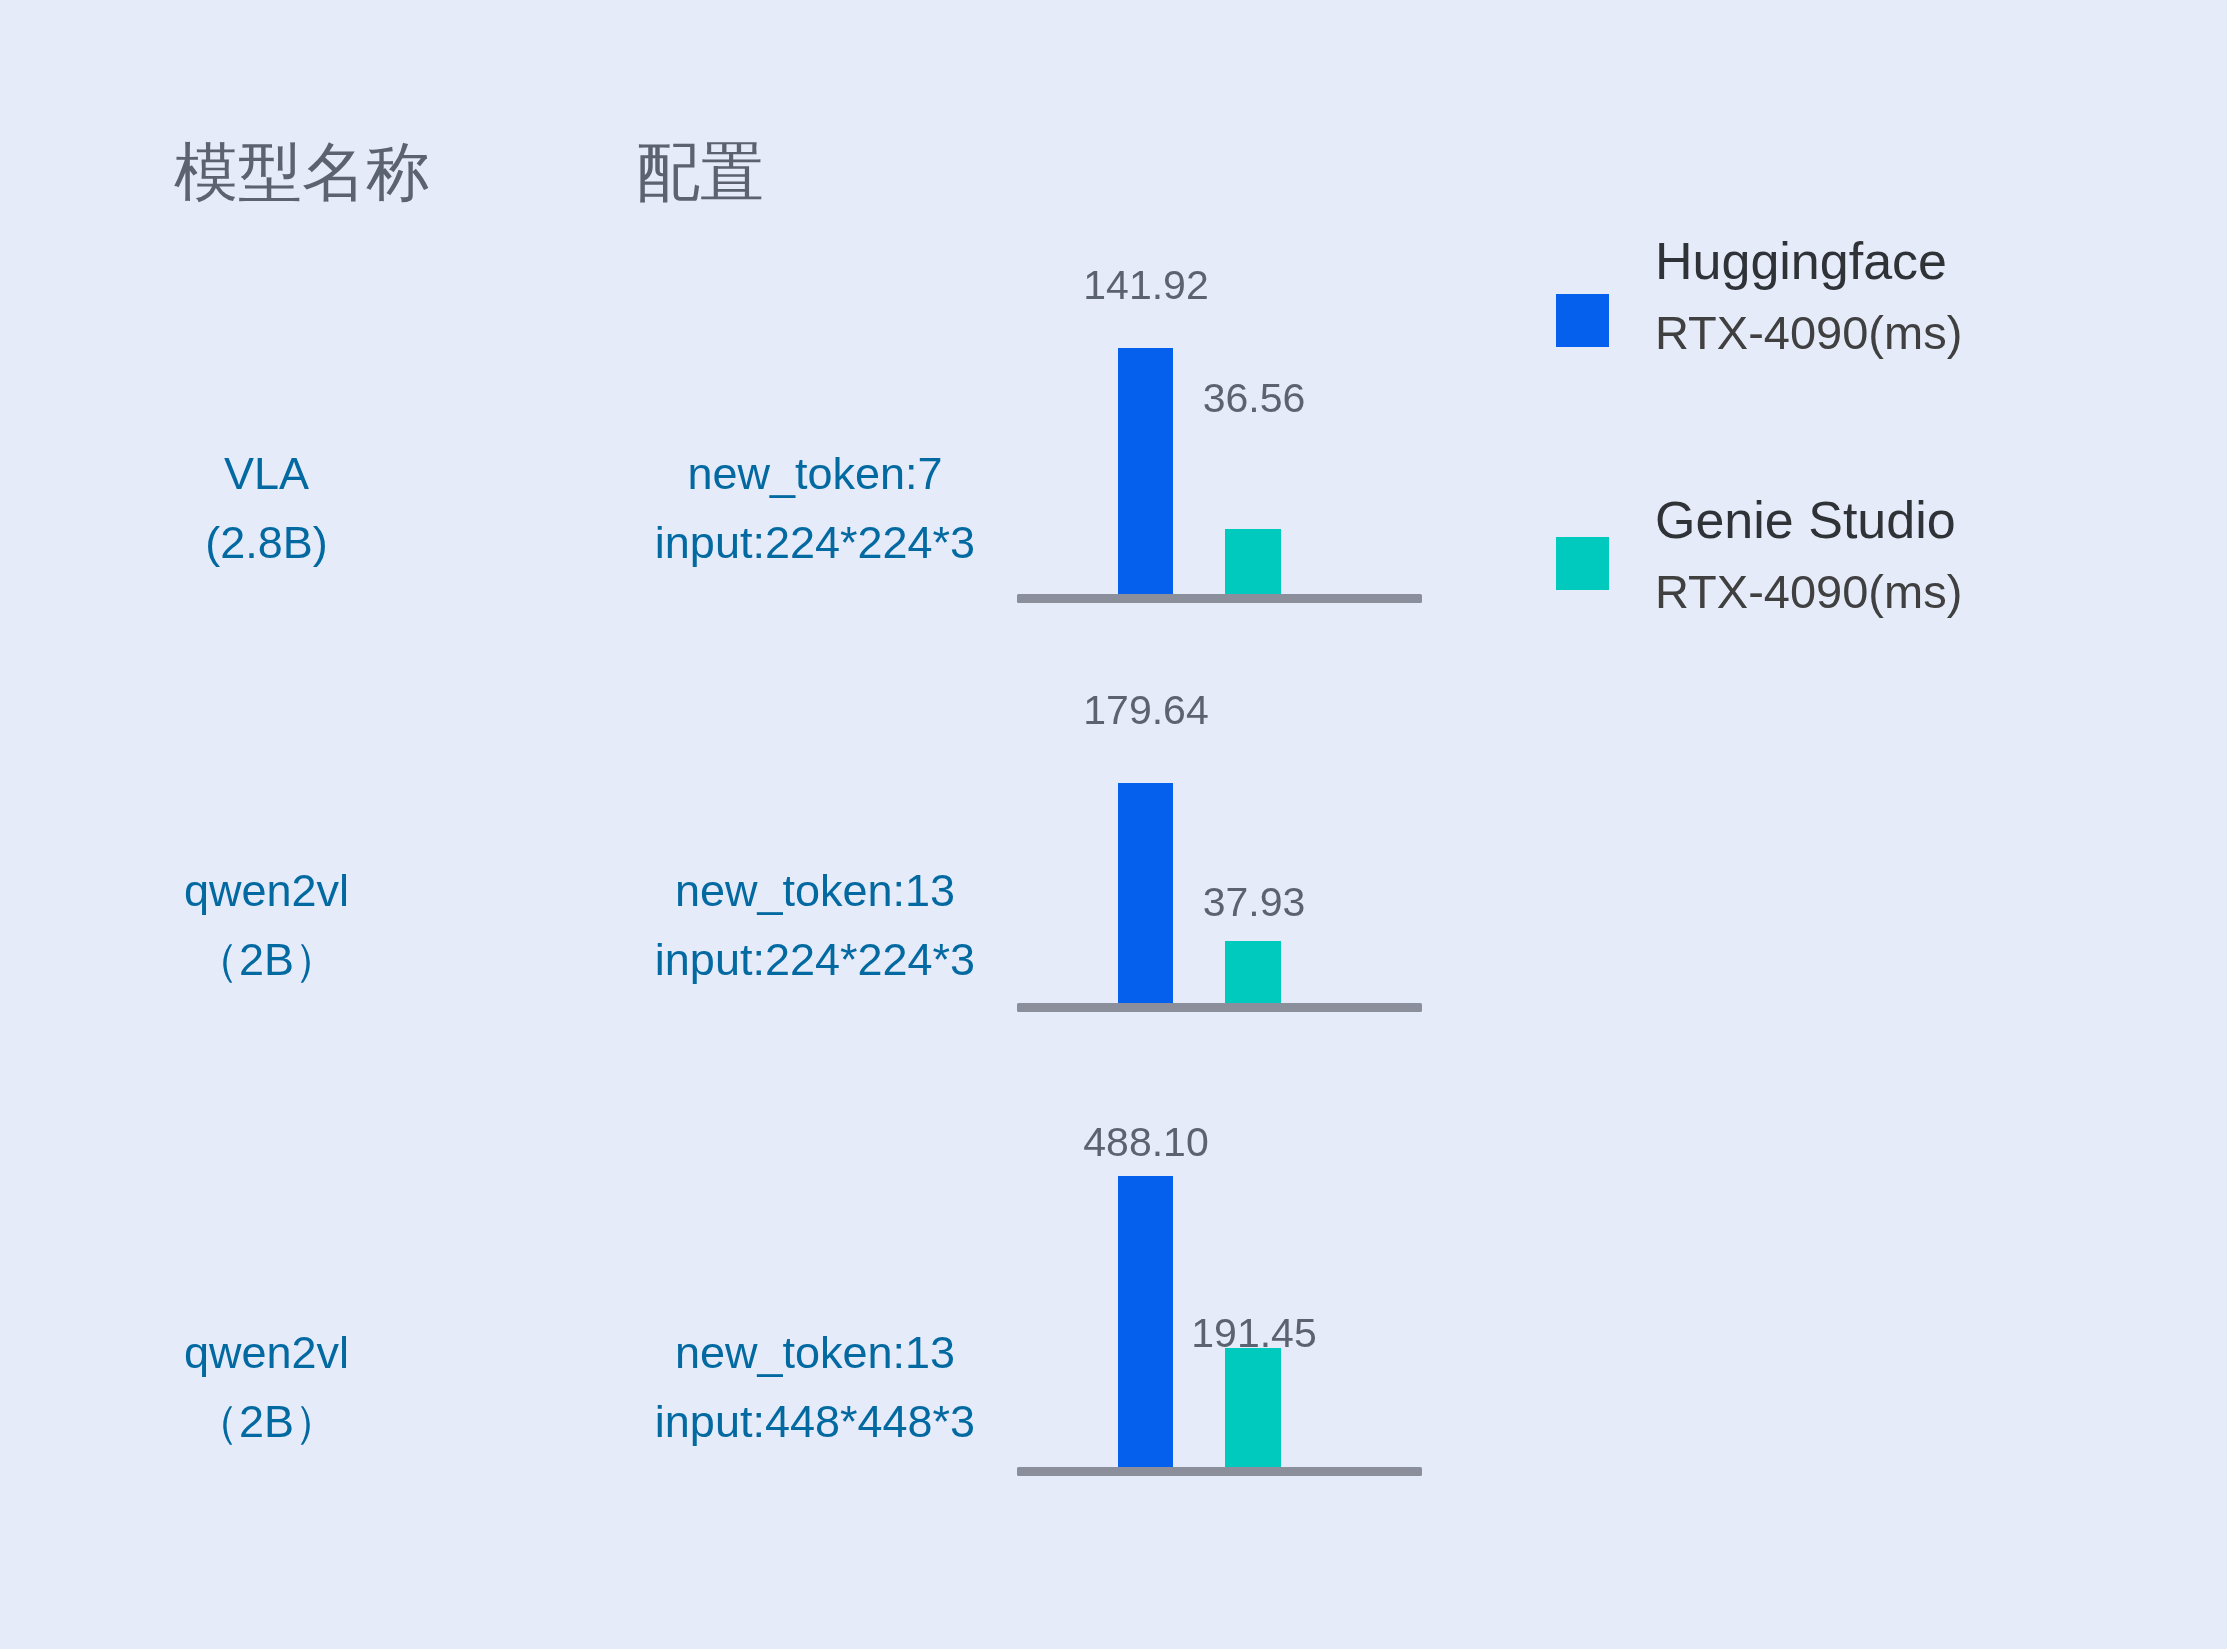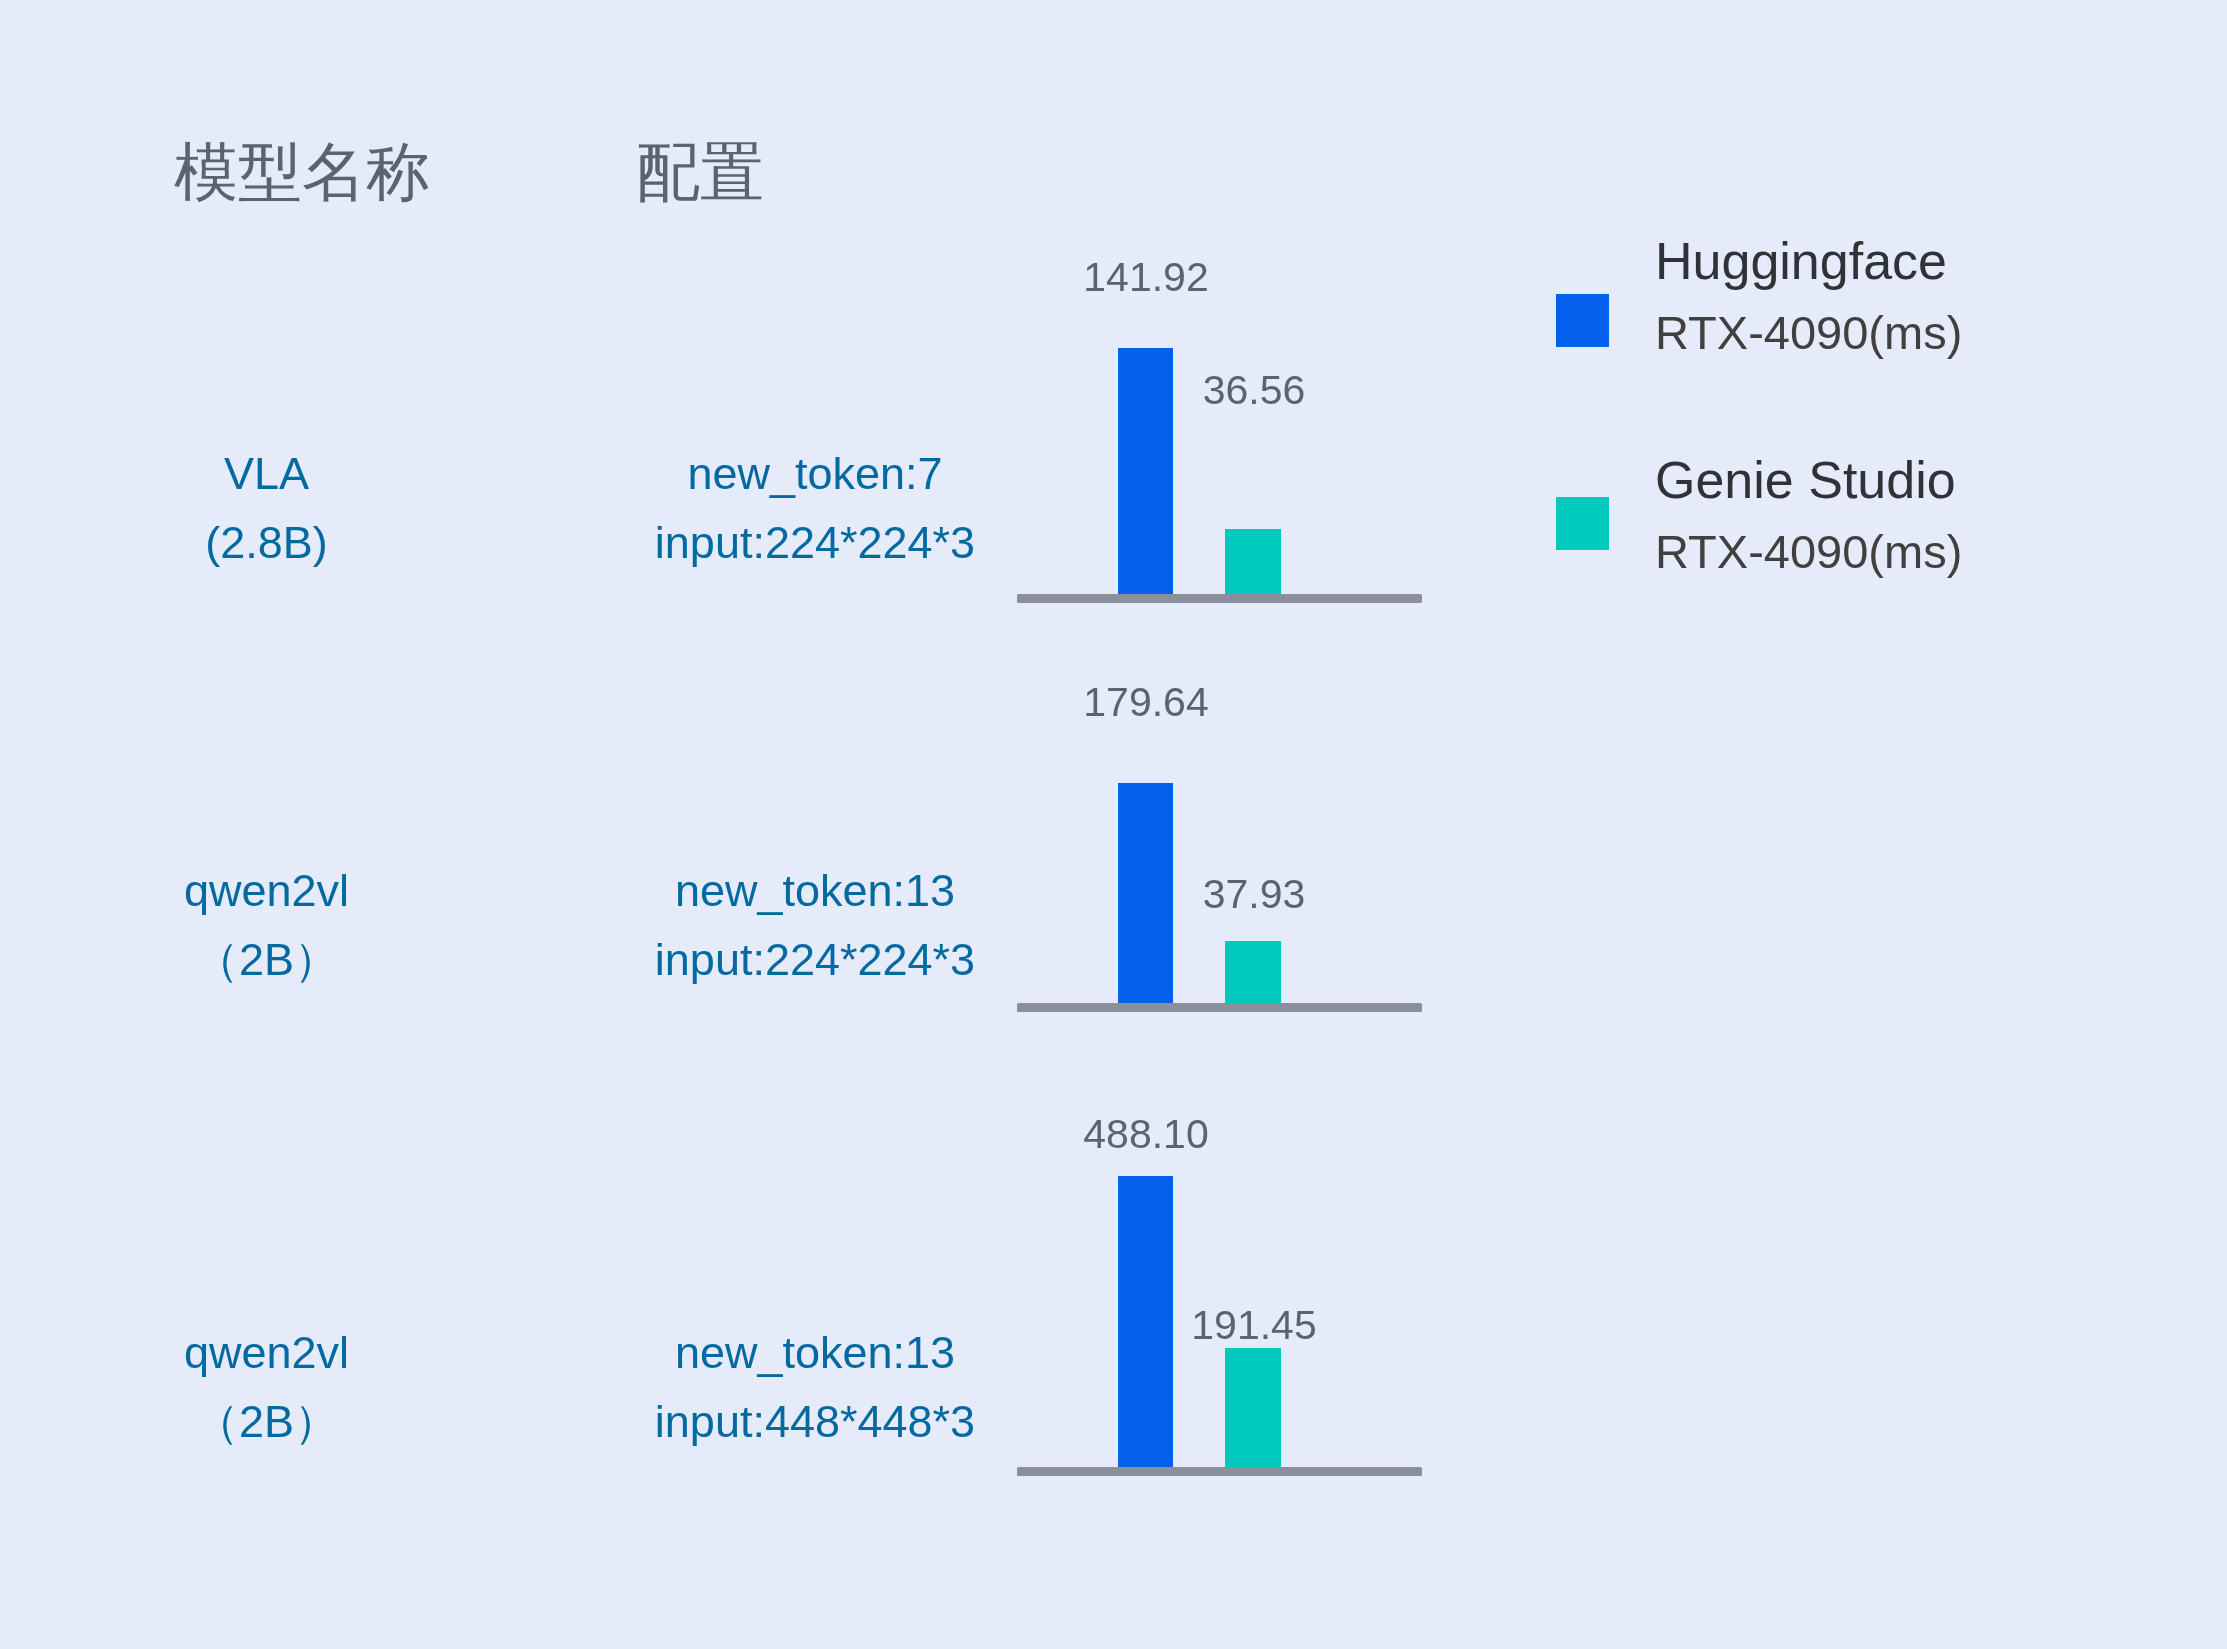--- a/index.html
+++ b/index.html
@@ -78,29 +78,30 @@
     background:#00c9bd;
   }
 
   .bar-label{
     position:absolute;
     color:#5c6370;
     font-size:41px;
     line-height:1;
     white-space:nowrap;
     font-weight:400;
+    margin-top:8px;
   }
   .label-hf{transform:translateX(-50%);left:129px;}
   .label-gs{transform:translateX(-50%);left:237px;}
 
   
   #legend{position:absolute;left:1536px;top:235px;width:643px;}
   .legend-item{position:relative;}
   .legend-item-1{height:219px;}
-  .legend-item-2{height:219px;}
+  .legend-item-2{height:219px;margin-top:40px;}
   .swatch{
     position:absolute;
     left:19.6px;
     width:53px;
     height:53px;
   }
   .swatch-hf{background:#0660ee;top:59px;}
   .swatch-gs{background:#00c9bd;top:43px;}
   .legend-title{
     position:absolute;

